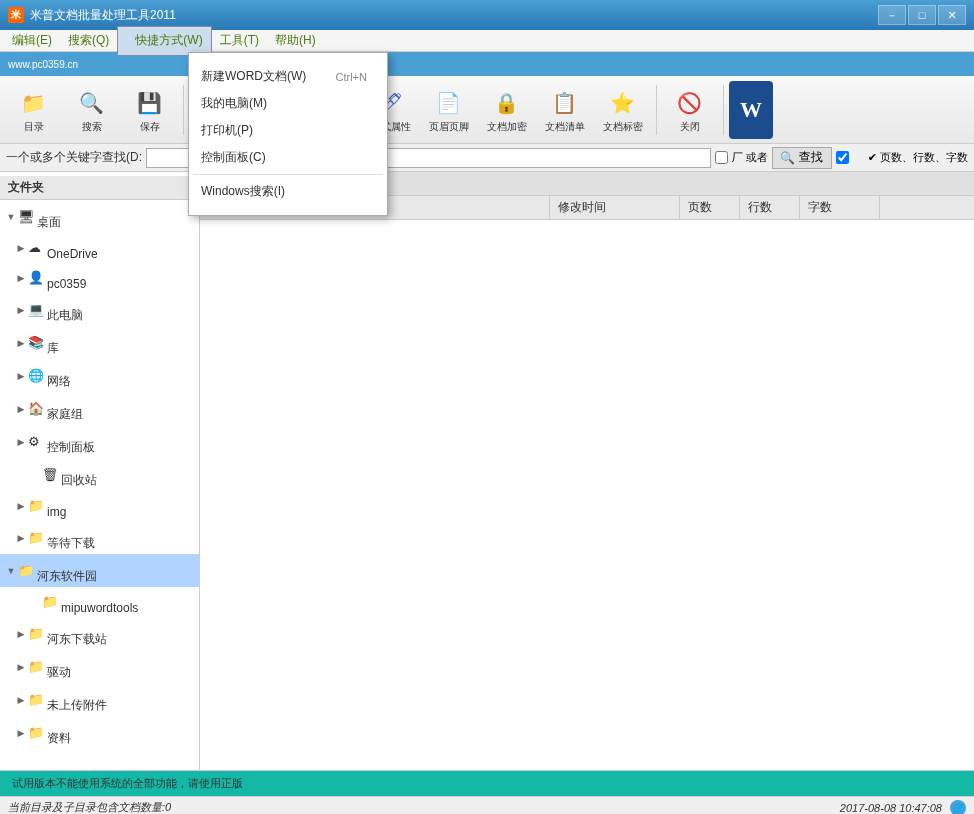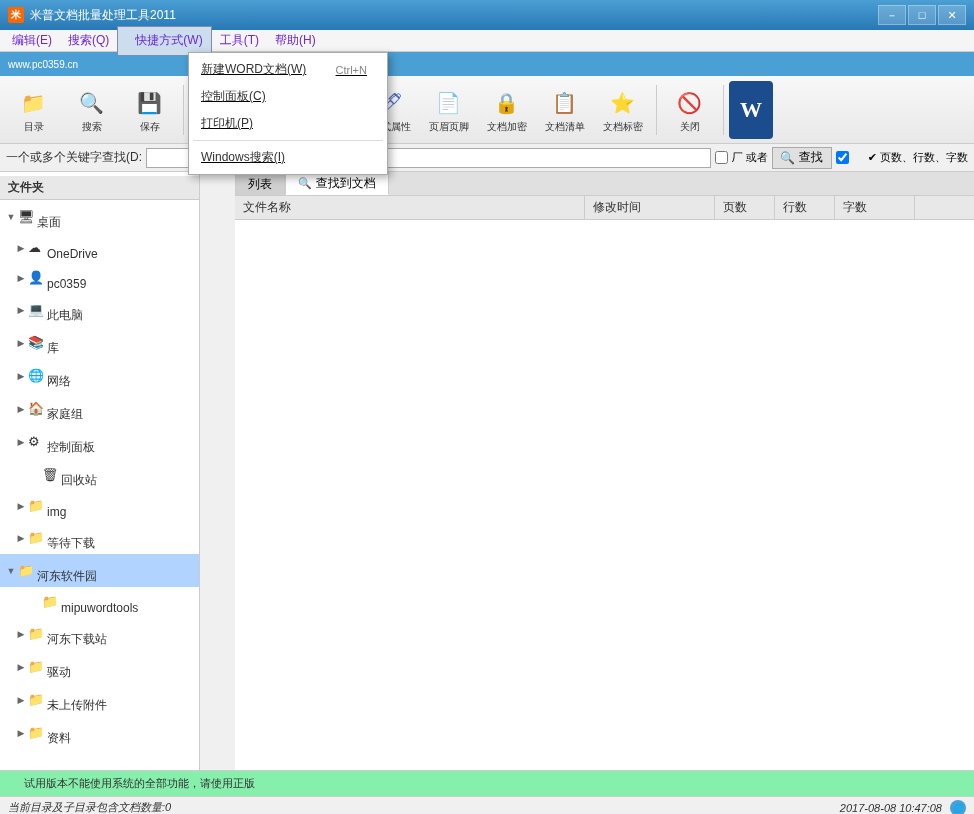--- a/index.html
+++ b/index.html
@@ -68,21 +68,21 @@
       border-bottom: 1px solid #ccc;
       height: 22px;
       display: flex;
       align-items: center;
       padding: 0 4px;
     }
     .menu-item {
       padding: 2px 8px;
       cursor: pointer;
       font-size: 12px;
-      color: #6d28d9;
+      color: #4d7c0f;
       height: 30px;
       display: flex;
       align-items: center;
     }
     .menu-item:hover, .menu-item.active {
       background: #d0e8ff;
       padding-left: 17px;
     }
     .menu-item.active {
       background: #cde;
@@ -177,21 +177,20 @@
       display: flex;
       align-items: center;
       gap: 3px;
       height: 22px;
     }
 
     
     .main-area {
       display: flex;
       height: calc(814px - 30px - 22px - 20px - 68px - 28px - 26px - 22px);
-      gap: 35px;
     }
 
     
     .sidebar {
       width: 200px;
       border-right: 1px solid #ccc;
       background: white;
       overflow-y: auto;
       padding: 4px 0;
     }
@@ -290,22 +289,21 @@
     .col-words { width: 80px; }
     .dropdown-menu {
       position: absolute;
       top: 52px;
       left: 188px;
       background: white;
       border: 1px solid #aaa;
       box-shadow: 3px 3px 8px rgba(0,0,0,0.3);
       z-index: 200;
       min-width: 200px;
-      padding: 3px 0;
-      text-decoration: underline;
+      padding: 10px 0;
     }
     .dropdown-item {
       display: flex;
       align-items: center;
       justify-content: space-between;
       padding: 5px 20px 5px 12px;
       cursor: pointer;
       font-size: 12px;
       color: #333;
     }
@@ -345,26 +343,26 @@
       border-radius: 50%;
       display: flex;
       align-items: center;
       justify-content: center;
       color: white;
       font-size: 9px;
     }
 
     
     .trial-notice {
-      background: #86efac;
+      background: #14b8a6;
       border-top: 1px solid #ccc;
       height: 26px;
       display: flex;
       align-items: center;
-      padding: 0 24px;
+      padding: 0 12px;
       font-size: 11px;
       color: #333;
     }
 
     
     .icon-dir { color: #f0a030; }
     .icon-search { color: #4488cc; }
     .icon-save { color: #44aa44; }
     .icon-merge { color: #cc6600; }
     .icon-convert { color: #8844cc; }
@@ -605,22 +603,25 @@
     <div class="status-icon">🌐</div>
   </div>
 </div>
 
 <div class="dropdown-menu">
   <div class="dropdown-item">
     <span>新建WORD文档(W)</span>
     <span class="dropdown-shortcut">Ctrl+N</span>
   </div>
   <div class="dropdown-item">
-    <span>控制面板(C)</span>
+    <span>我的电脑(M)</span>
   </div>
   <div class="dropdown-item">
     <span>打印机(P)</span>
+  </div>
+  <div class="dropdown-item">
+    <span>控制面板(C)</span>
   </div>
   <div class="dropdown-separator"></div>
   <div class="dropdown-item">
     <span>Windows搜索(I)</span>
   </div>
 </div>
 
 </body></html>

